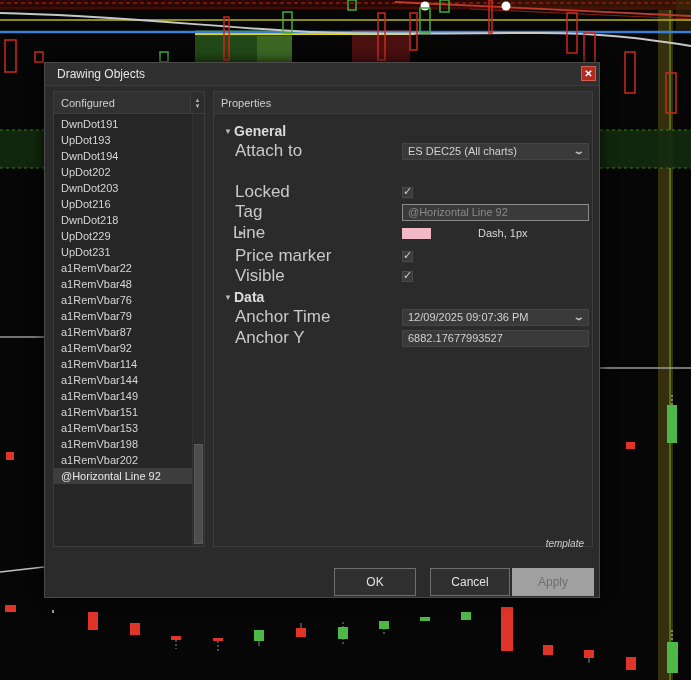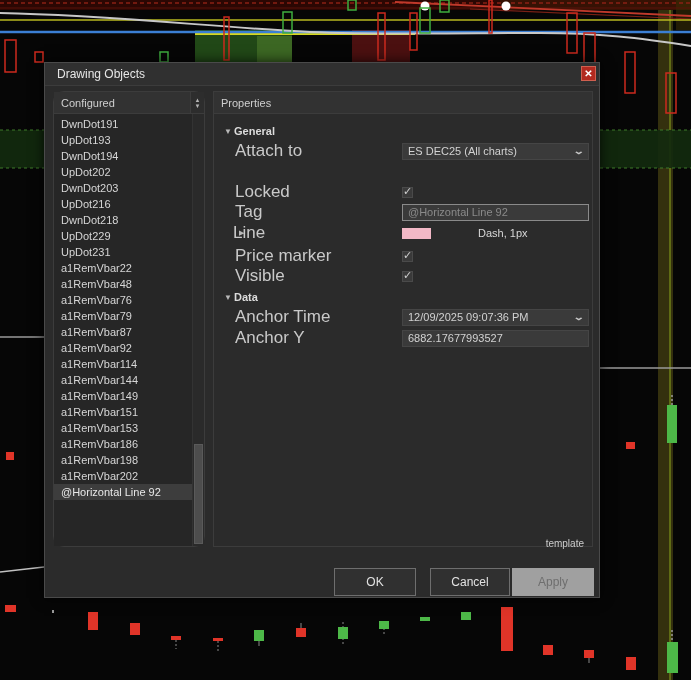--- a/index.html
+++ b/index.html
@@ -15,53 +15,53 @@
   .titlebar .title{color:#e6e6e6;font-size:12px;padding-left:12px;}
   .close-btn{position:absolute;right:3px;top:3px;width:15px;height:15px;background:#b22a20;
     border:1px solid #d06050;color:#fff;font-size:10px;font-weight:bold;line-height:13px;
     text-align:center;cursor:pointer;padding:0;box-sizing:border-box;}
 
   .panel{position:absolute;top:28px;bottom:50px;background:#2b2b2b;border:1px solid #3c3c3c;box-sizing:border-box;}
   .panel-header{height:22px;background:#323232;border-bottom:1px solid #3c3c3c;color:#cfcfcf;
     font-size:11px;display:flex;align-items:center;padding-left:7px;box-sizing:border-box;}
 
   
-  #list-panel{left:8px;width:152px;border-radius:11px;}
+  #list-panel{left:8px;width:152px;}
   .spin-col{margin-left:auto;width:13px;height:100%;background:#2d2d2d;border-left:1px solid #3c3c3c;
     display:flex;flex-direction:column;align-items:center;justify-content:center;}
   .spin{font-size:6px;color:#b5b5b5;line-height:6px;cursor:pointer;}
   .list-body{position:absolute;top:22px;bottom:0;left:0;right:0;background:#262626;overflow:hidden;}
   .list-items{position:absolute;left:0;top:2px;right:11px;}
   .list-item{height:16px;line-height:16px;color:#d6d6d6;font-size:11px;padding-left:7px;white-space:nowrap;cursor:default;}
   .list-item.selected{background:#3d3d3d;color:#e8e8e8;}
   .scrollbar{position:absolute;top:0;bottom:0;right:0;width:11px;background:#2a2a2a;border-left:1px solid #333;}
   .scroll-thumb{position:absolute;left:1px;right:1px;top:330px;height:100px;background:#4d4d4d;border:1px solid #5a5a5a;box-sizing:border-box;}
 
   
   #props-panel{left:168px;width:380px;}
   .prop-row{position:absolute;left:0;right:0;height:18px;display:flex;align-items:center;}
   .sec-arrow{color:#b8b8b8;font-size:8px;width:12px;text-align:center;}
-  .sec-label{color:#dcdcdc;font-size:11px;font-weight:bold;}
+  .sec-label{color:#dcdcdc;font-size:14px;font-weight:bold;}
   .prop-label{position:absolute;left:21px;color:#c9c9c9;font-size:17px;}
   .prop-label.indent2{left:19px;}
   .exp-arrow{position:absolute;left:25px;color:#b8b8b8;font-size:7px;}
   .prop-ctrl{position:absolute;left:188px;width:187px;}
   .select-box{height:17px;background:#3a3a3a;border:1px solid #454545;color:#d2d2d2;font-size:11px;
     display:flex;align-items:center;padding:0 5px;box-sizing:border-box;cursor:pointer;}
   .select-box .chev{margin-left:auto;color:#c8c8c8;font-size:9px;font-weight:bold;transform:scaleX(1.6);}
   .text-box{height:17px;background:#3a3a3a;border:1px solid #454545;color:#d2d2d2;font-size:11px;
     display:flex;align-items:center;padding:0 5px;box-sizing:border-box;}
   .text-box.disabled{border:1px solid #8a8a8a;color:#8a8a8a;}
   .checkbox{width:11px;height:11px;background:#3a3a3a;border:1px solid #4a4a4a;box-sizing:border-box;
     position:relative;cursor:pointer;}
   .checkbox .tick{display:none;position:absolute;left:0px;top:-3px;color:#cfcfcf;font-size:11px;}
   .checkbox.checked .tick{display:block;}
   .line-swatch{width:27px;height:9px;margin-right:9px;border:1px solid #c99;}
   .line-val{color:#d8d8d8;font-size:11px;}
-  .props-footer{position:absolute;right:8px;top:446px;color:#cccccc;font-size:10px;cursor:pointer;}
+  .props-footer{position:absolute;right:8px;top:446px;color:#cccccc;font-size:10px;font-style:italic;cursor:pointer;}
 
   
   .btn-bar{position:absolute;left:0;right:0;bottom:5px;height:24px;}
   .btn{position:absolute;height:28px;width:82px;background:#303030;border:1px solid #6e6e6e;
     color:#e2e2e2;font-size:12px;font-family:"Liberation Sans",sans-serif;cursor:pointer;box-sizing:border-box;}
   #btn-ok{left:289px;}
   #btn-cancel{left:385px;width:80px;}
   #btn-apply{left:467px;background:#a0a0a0;border:1px solid #a0a0a0;color:#6e6e6e;}
 </style>
 </head>
@@ -191,21 +191,20 @@
             <div class="list-item">a1RemVbar48</div>
             <div class="list-item">a1RemVbar76</div>
             <div class="list-item">a1RemVbar79</div>
             <div class="list-item">a1RemVbar87</div>
             <div class="list-item">a1RemVbar92</div>
             <div class="list-item">a1RemVbar114</div>
             <div class="list-item">a1RemVbar144</div>
             <div class="list-item">a1RemVbar149</div>
             <div class="list-item">a1RemVbar151</div>
             <div class="list-item">a1RemVbar153</div>
-            <div class="list-item">a1RemVbar186</div>
             <div class="list-item">a1RemVbar198</div>
             <div class="list-item">a1RemVbar202</div>
             <div class="list-item selected">@Horizontal Line 92</div>
           </div>
         <div class="scrollbar">
           <div class="scroll-thumb"></div>
         </div>
 
       </div>
     </div>

